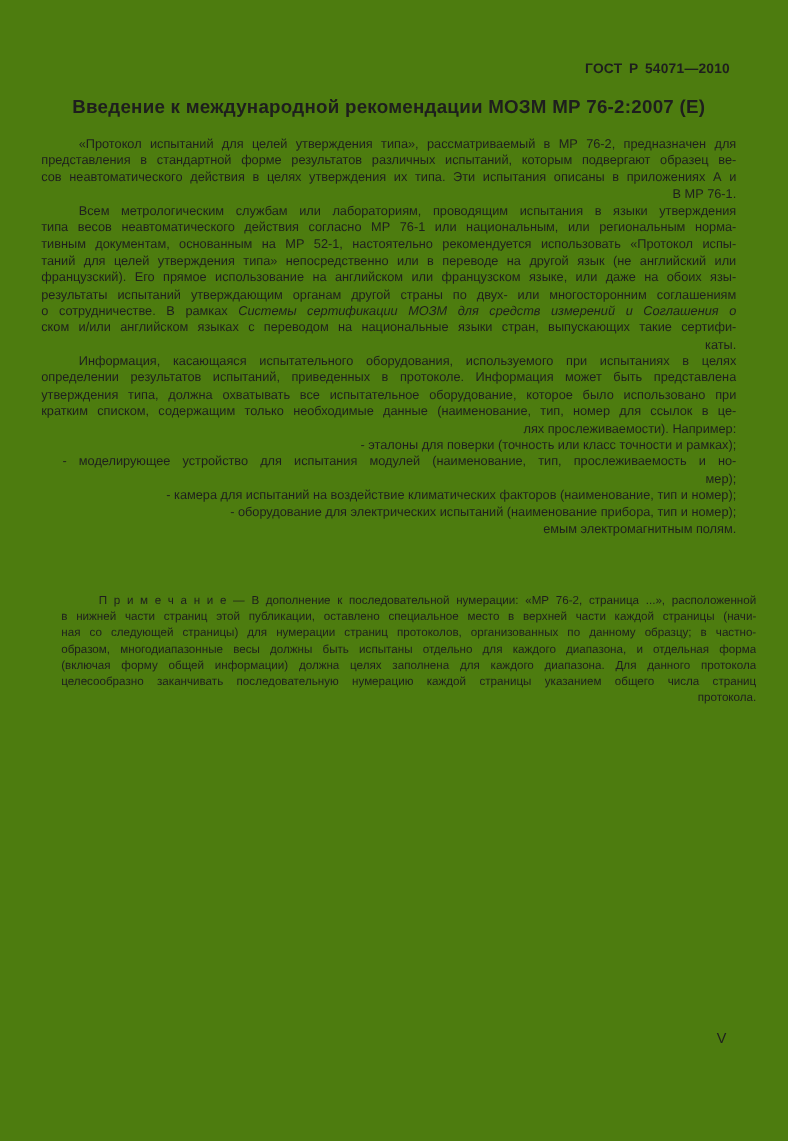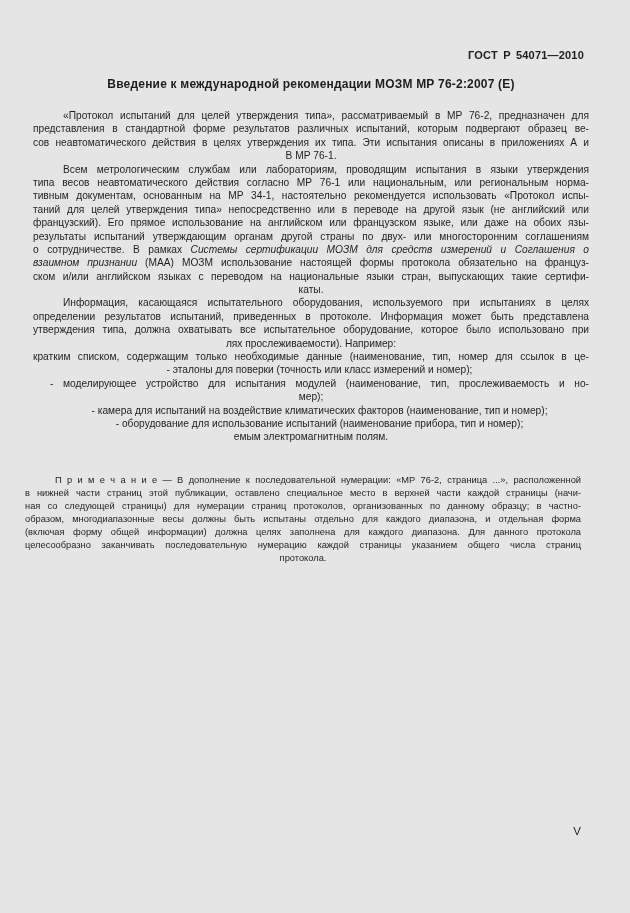--- a/index.html
+++ b/index.html
@@ -6,53 +6,53 @@
   body{
     width:630px;height:913px;
     background:#ffffff;
     font-family:"Liberation Sans","DejaVu Sans",sans-serif;
     color:#1e1e1e;
     -webkit-font-smoothing:antialiased;
   }
   .page{
     position:relative;
     width:630px;height:913px;
-    background:#e5e5e5;
+    background:#4d7c0f;
     overflow:hidden;
   }
   .doc-code{
     position:absolute;
     top:49px;left:33px;width:551px;
     text-align:right;
     font-size:11px;font-weight:bold;
     word-spacing:2px;
     letter-spacing:0.2px;
   }
   .doc-title{
     position:absolute;
     top:77px;left:33px;width:556px;
     text-align:center;
-    font-size:12px;font-weight:bold;
+    font-size:15px;font-weight:bold;
     letter-spacing:0.2px;
   }
   .bodytext{
     position:absolute;
     top:109px;left:33px;width:556px;
     font-size:10.2px;
   }
   .bodytext .line{height:13.4px;line-height:13.4px;}
   .notetext{
     position:absolute;
-    top:474px;left:25px;width:556px;
+    top:474px;left:49px;width:556px;
     font-size:9.3px;
   }
   .notetext .line{height:13px;line-height:13px;}
   .line{
     overflow:hidden;
-    text-align:center;
+    text-align:right;
     white-space:normal;
   }
   .line.fill{
     text-align:justify;
     text-align-last:justify;
   }
   .line.ind-p{text-indent:30px;}
   .line.ind-l{text-indent:17px;}
   .it{font-style:italic;}
   .page-number{
@@ -70,38 +70,37 @@
 
   <div class="doc-title">Введение к международной рекомендации МОЗМ МР 76-2:2007 (Е)</div>
 
   <div class="bodytext">
       <div class="line ind-p fill"><span>«Протокол испытаний для целей утверждения типа», рассматриваемый в МР 76-2, предназначен для</span></div>
       <div class="line fill"><span>представления в стандартной форме результатов различных испытаний, которым подвергают образец ве-</span></div>
       <div class="line fill"><span>сов неавтоматического действия в целях утверждения их типа. Эти испытания описаны в приложениях А и</span></div>
       <div class="line"><span>В МР 76-1.</span></div>
       <div class="line ind-p fill"><span>Всем метрологическим службам или лабораториям, проводящим испытания в языки утверждения</span></div>
       <div class="line fill"><span>типа весов неавтоматического действия согласно МР 76-1 или национальным, или региональным норма-</span></div>
-      <div class="line fill"><span>тивным документам, основанным на МР 34-1, настоятельно рекомендуется использовать «Протокол испы-</span></div>
+      <div class="line fill"><span>тивным документам, основанным на МР 52-1, настоятельно рекомендуется использовать «Протокол испы-</span></div>
       <div class="line fill"><span>таний для целей утверждения типа» непосредственно или в переводе на другой язык (не английский или</span></div>
       <div class="line fill"><span>французский). Его прямое использование на английском или французском языке, или даже на обоих язы-</span></div>
       <div class="line fill"><span>результаты испытаний утверждающим органам другой страны по двух- или многосторонним соглашениям</span></div>
       <div class="line fill"><span>о сотрудничестве. В рамках </span><span class="it">Системы сертификации МОЗМ для средств измерений и Соглашения о</span></div>
-      <div class="line fill"><span class="it">взаимном признании</span><span> (МАА) МОЗМ использование настоящей формы протокола обязательно на француз-</span></div>
       <div class="line fill"><span>ском и/или английском языках с переводом на национальные языки стран, выпускающих такие сертифи-</span></div>
       <div class="line"><span>каты.</span></div>
       <div class="line ind-p fill"><span>Информация, касающаяся испытательного оборудования, используемого при испытаниях в целях</span></div>
       <div class="line fill"><span>определении результатов испытаний, приведенных в протоколе. Информация может быть представлена</span></div>
       <div class="line fill"><span>утверждения типа, должна охватывать все испытательное оборудование, которое было использовано при</span></div>
+      <div class="line fill"><span>кратким списком, содержащим только необходимые данные (наименование, тип, номер для ссылок в це-</span></div>
       <div class="line"><span>лях прослеживаемости). Например:</span></div>
-      <div class="line fill"><span>кратким списком, содержащим только необходимые данные (наименование, тип, номер для ссылок в це-</span></div>
-      <div class="line ind-l"><span>- эталоны для поверки (точность или класс измерений и номер);</span></div>
+      <div class="line ind-l"><span>- эталоны для поверки (точность или класс точности и рамках);</span></div>
       <div class="line ind-l fill"><span>- моделирующее устройство для испытания модулей (наименование, тип, прослеживаемость и но-</span></div>
       <div class="line"><span>мер);</span></div>
       <div class="line ind-l"><span>- камера для испытаний на воздействие климатических факторов (наименование, тип и номер);</span></div>
-      <div class="line ind-l"><span>- оборудование для использование испытаний (наименование прибора, тип и номер);</span></div>
+      <div class="line ind-l"><span>- оборудование для электрических испытаний (наименование прибора, тип и номер);</span></div>
       <div class="line"><span>емым электромагнитным полям.</span></div>
     </div>
 
   <div class="notetext">
       <div class="line ind-p fill"><span>П р и м е ч а н и е — В дополнение к последовательной нумерации: «МР 76-2, страница ...», расположенной</span></div>
       <div class="line fill"><span>в нижней части страниц этой публикации, оставлено специальное место в верхней части каждой страницы (начи-</span></div>
       <div class="line fill"><span>ная со следующей страницы) для нумерации страниц протоколов, организованных по данному образцу; в частно-</span></div>
       <div class="line fill"><span>образом, многодиапазонные весы должны быть испытаны отдельно для каждого диапазона, и отдельная форма</span></div>
       <div class="line fill"><span>(включая форму общей информации) должна целях заполнена для каждого диапазона. Для данного протокола</span></div>
       <div class="line fill"><span>целесообразно заканчивать последовательную нумерацию каждой страницы указанием общего числа страниц</span></div>

